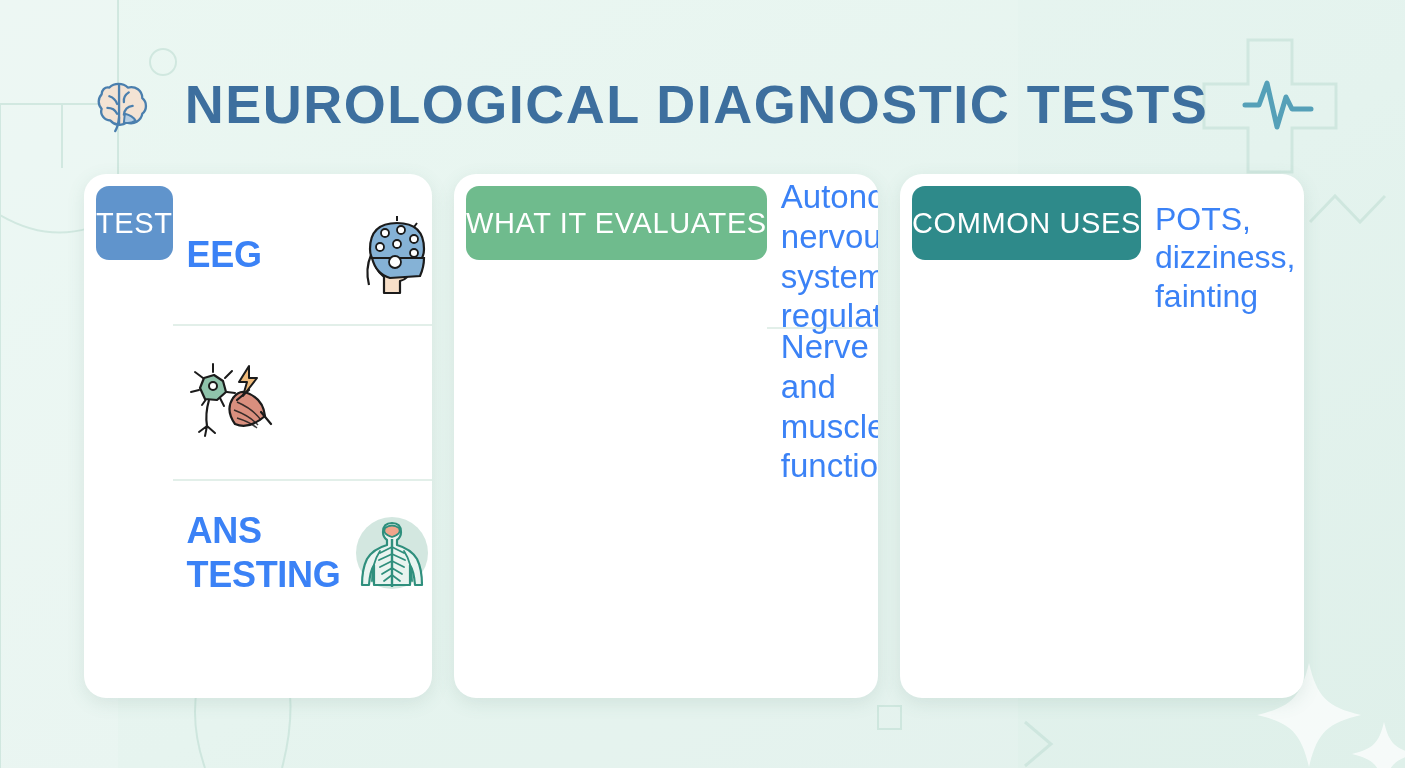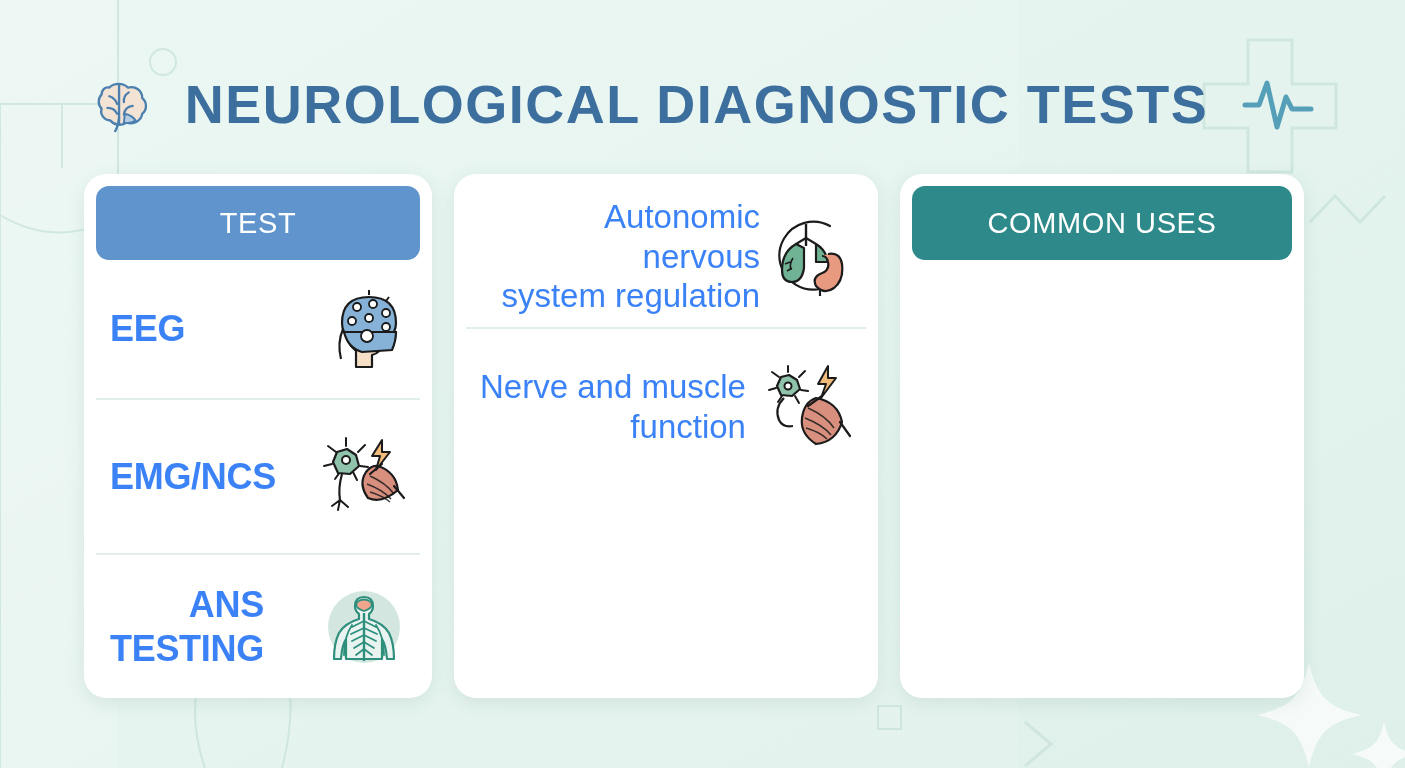--- a/index.html
+++ b/index.html
@@ -60,23 +60,22 @@
     display: flex;
     gap: 22px;
     z-index: 2;
   }
   .column {
     background: #ffffff;
     border-radius: 22px;
     box-shadow: 0 5px 18px rgba(80,120,110,0.13);
     padding: 12px 12px 0 12px;
     display: flex;
-    flex-direction: column;
+    flex-direction: row;
     overflow: hidden;
-    text-align: right;
   }
   .col-1 { width: 348px; }
   .col-2 { width: 424px; }
   .col-3 { width: 404px; }
 
   .col-header {
     height: 74px;
     border-radius: 13px;
     display: flex;
     align-items: center;
@@ -200,21 +199,20 @@
             <circle cx="41" cy="31" r="4"></circle>
               <circle cx="58" cy="40" r="4"></circle>
             <circle cx="39" cy="49" r="6"></circle>
           </g>
           <path d="M41 8 v-5 M58 14 l3 -4" stroke="#1b1b1b" stroke-width="2" fill="none"></path>
           <path d="M15 42 q-6 14 -2 30" fill="none" stroke="#1b1b1b" stroke-width="2.2"></path>
         </svg>
       </div>
 
       <div class="row r-b">
-        <div class="row-label">EMG/NCS</div>
         <svg class="row-icon" width="86" height="86" viewBox="0 0 86 86">
           <g stroke="#1b1b1b" stroke-width="2" fill="none" stroke-linecap="round">
             <path d="M26 12 v-8 M16 18 l-8 -6 M38 18 l7 -7 M12 30 l-8 2 M40 32 l8 1 M20 38 l-5 7 M33 38 l4 8"></path>
           </g>
           <path d="M27 15 l9 6 l3 11 l-9 8 l-12 -1 l-5 -11 l4 -10 z" fill="#8fc3ab" stroke="#1b1b1b" stroke-width="2.2" stroke-linejoin="round"></path>
           <circle cx="26" cy="26" r="4" fill="#ffffff" stroke="#1b1b1b" stroke-width="2"></circle>
           <path d="M22 40 q-4 14 -2 26" fill="none" stroke="#1b1b1b" stroke-width="2.2"></path>
           <g stroke="#1b1b1b" stroke-width="2" fill="none" stroke-linecap="round">
             <path d="M20 66 l-8 6 M20 66 l-2 10 M20 66 l8 7"></path>
           </g>
@@ -246,20 +244,21 @@
             <path d="M30 40 q-8 12 -8 30"></path>
             <path d="M54 40 q8 12 8 30"></path>
           </g>
         </svg>
       </div>
 
     </div>
   </div>
 
   <div class="column col-2">
+    <div class="col-header h2">WHAT IT EVALUATES</div>
     <div class="rows">
 
 
       <div class="row r-c">
         <div class="row-label">Autonomic nervous
 system regulation</div>
         <svg class="row-icon" width="82" height="82" viewBox="0 0 82 82">
           <path d="M60 10 a34 34 0 1 0 12 48" fill="none" stroke="#1b1b1b" stroke-width="2.2" stroke-linecap="round"></path>
           <path d="M36 8 v22" fill="none" stroke="#1b1b1b" stroke-width="2.4"></path>
           <path d="M36 22 l-10 6 M36 22 l10 6" fill="none" stroke="#1b1b1b" stroke-width="2.2"></path>
@@ -297,17 +296,30 @@
 
     </div>
   </div>
 
   <div class="column col-3">
     <div class="col-header h3">COMMON USES</div>
     <div class="rows">
 
 
 
+      <div class="row r-c">
+        <div class="row-label">POTS, dizziness,
+fainting</div>
+        <svg class="row-icon" width="80" height="92" viewBox="0 0 80 92">
+          <ellipse cx="34" cy="54" rx="28" ry="24" fill="#d3e7e0"></ellipse>
+          <circle cx="46" cy="16" r="9" fill="#f2c9ab" stroke="#2f8f7d" stroke-width="2.4"></circle>
+          <g stroke="#1b1b1b" stroke-width="2.4" fill="none" stroke-linecap="round">
+            <path d="M60 6 l6 -4 M62 16 l8 1 M60 26 l6 5"></path>
+          </g>
+          <path d="M44 26 q8 0 10 8 l4 18 q1 6 -4 7 q-5 1 -6 -5 l-3 -12 l-3 10 l8 34 q1 6 -4 7 q-5 1 -7 -5 l-6 -22 l-6 22 q-2 6 -7 5 q-5 -1 -4 -7 l8 -36 l0 -12 q-6 4 -8 10 q-2 6 -7 4 q-5 -2 -2 -8 q5 -14 18 -18 q6 -2 12 0 z" fill="#4f9e87" stroke="#2f8f7d" stroke-width="2.2" stroke-linejoin="round"></path>
+          <path d="M36 30 q-12 -4 -16 -14 q-2 -6 3 -8 q5 -1 7 5 q3 7 10 8" fill="#4f9e87" stroke="#2f8f7d" stroke-width="2.2" stroke-linejoin="round"></path>
+        </svg>
+      </div>
 
     </div>
   </div>
 
 </div>
 
 </body></html>

